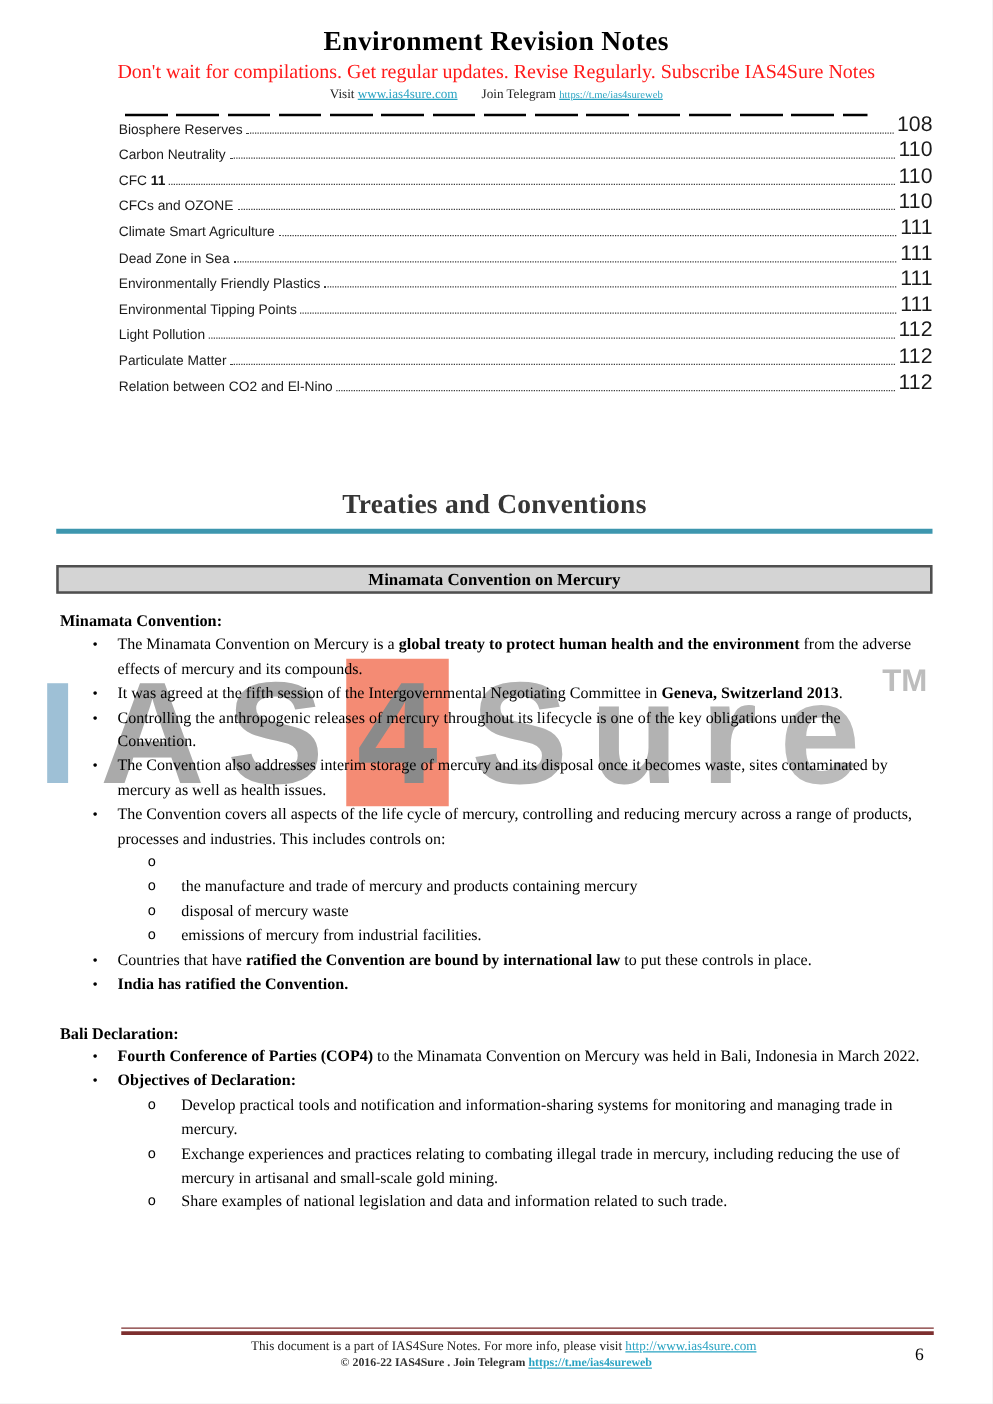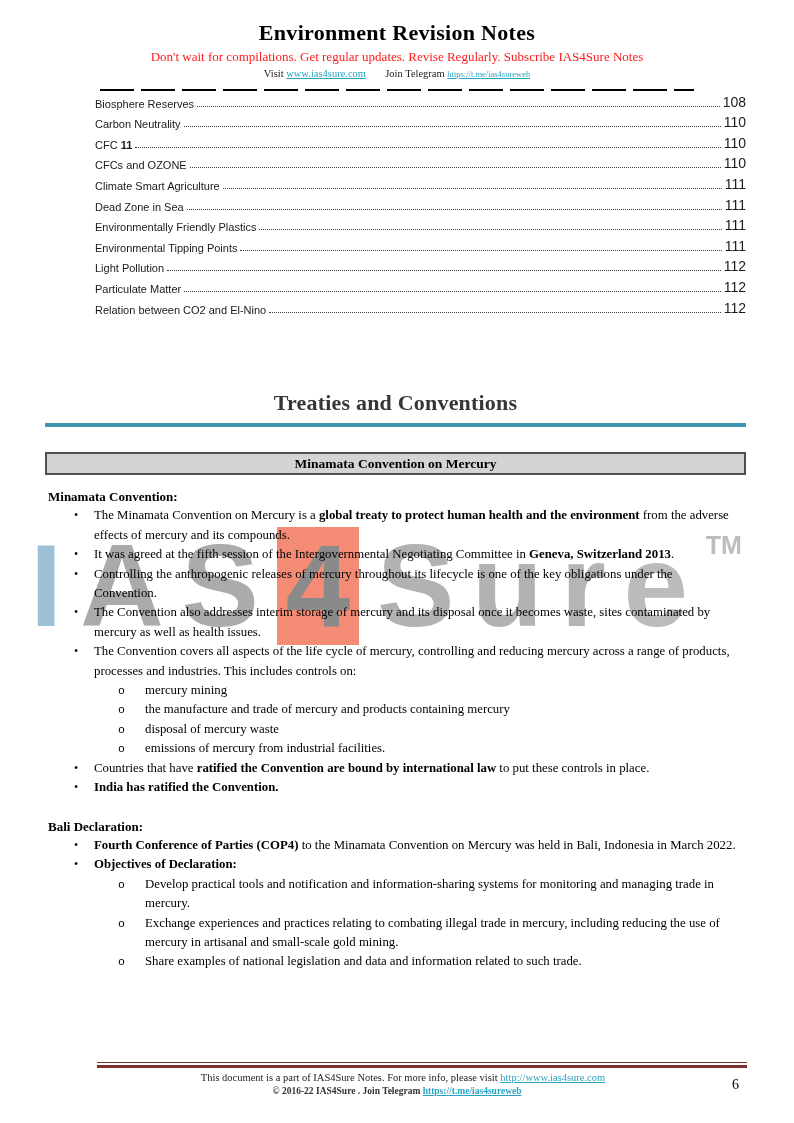--- a/index.html
+++ b/index.html
@@ -12,35 +12,35 @@
   }
   html,body{margin:0;padding:0;background:#e9e9e9;}
   .page{
     position:relative;width:794px;height:1123px;margin:0 auto;
     background:#ffffff;overflow:hidden;
     font-family:"Liberation Serif",serif;color:#111;
   }
   
   .hdr{position:absolute;top:16px;left:0;right:0;text-align:center;}
   .hdr h1{margin:4px 0 0 0;font-size:22px;font-weight:bold;letter-spacing:.3px;color:#000;}
-  .tagline{margin-top:3px;font-size:13px;color:var(--tagline-red);font-family:"Liberation Serif",serif;}
+  .tagline{margin-top:3px;font-size:16px;color:var(--tagline-red);font-family:"Liberation Serif",serif;}
   .visitline{margin-top:3px;font-size:10.5px;color:#222;}
   .visitline .gap{display:inline-block;width:14px;}
   a.link{color:var(--link-teal);text-decoration:underline;cursor:pointer;}
   a.link.small{font-size:8.5px;}
   .hdr-rule{
     margin:10px auto 0 auto;width:594px;height:1.6px;
     background:repeating-linear-gradient(90deg,#000 0 34px,transparent 34px 41px);
   }
   
   .toc{position:absolute;top:89px;left:95px;right:48px;font-family:"Liberation Sans",sans-serif;}
   .toc-row{display:flex;align-items:flex-end;height:20.6px;}
   .toc-label{font-size:11px;color:#1a1a1a;white-space:nowrap;}
   .toc-dots{flex:1;border-bottom:1.6px dotted #3c3c3c;margin:0 3px 3px 3px;}
-  .toc-page{font-size:14px;color:#1a1a1a;}
+  .toc-page{font-size:17px;color:#1a1a1a;}
   .b{font-weight:bold;}
   
   .section{position:absolute;top:390px;left:45px;right:48px;text-align:center;}
   .section h2{margin:0;font-size:22px;font-weight:bold;color:#363636;letter-spacing:.2px;}
   .teal-rule{margin-top:7px;height:3.5px;background:var(--section-rule-teal);}
   .topic-box{
     margin-top:25px;height:19px;line-height:19px;
     background:var(--box-gray);border:2px solid #4f4f4f;
     font-size:13.5px;font-weight:bold;color:#000;
   }
@@ -193,21 +193,20 @@
         <div class="li l1">
           <span class="marker">•</span>
           <span class="li-text"><span>The Convention also addresses interim storage of mercury and its disposal once it becomes waste, sites contaminated by mercury as well as health issues.</span></span>
         </div>
         <div class="li l1">
           <span class="marker">•</span>
           <span class="li-text"><span>The Convention covers all aspects of the life cycle of mercury, controlling and reducing mercury across a range of products, processes and industries. This includes controls on:</span></span>
         </div>
         <div class="li l2">
           <span class="marker">o</span>
-          <span class="li-text"><span>mercury mining</span></span>
         </div>
         <div class="li l2">
           <span class="marker">o</span>
           <span class="li-text"><span>the manufacture and trade of mercury and products containing mercury</span></span>
         </div>
         <div class="li l2">
           <span class="marker">o</span>
           <span class="li-text"><span>disposal of mercury waste</span></span>
         </div>
         <div class="li l2">

